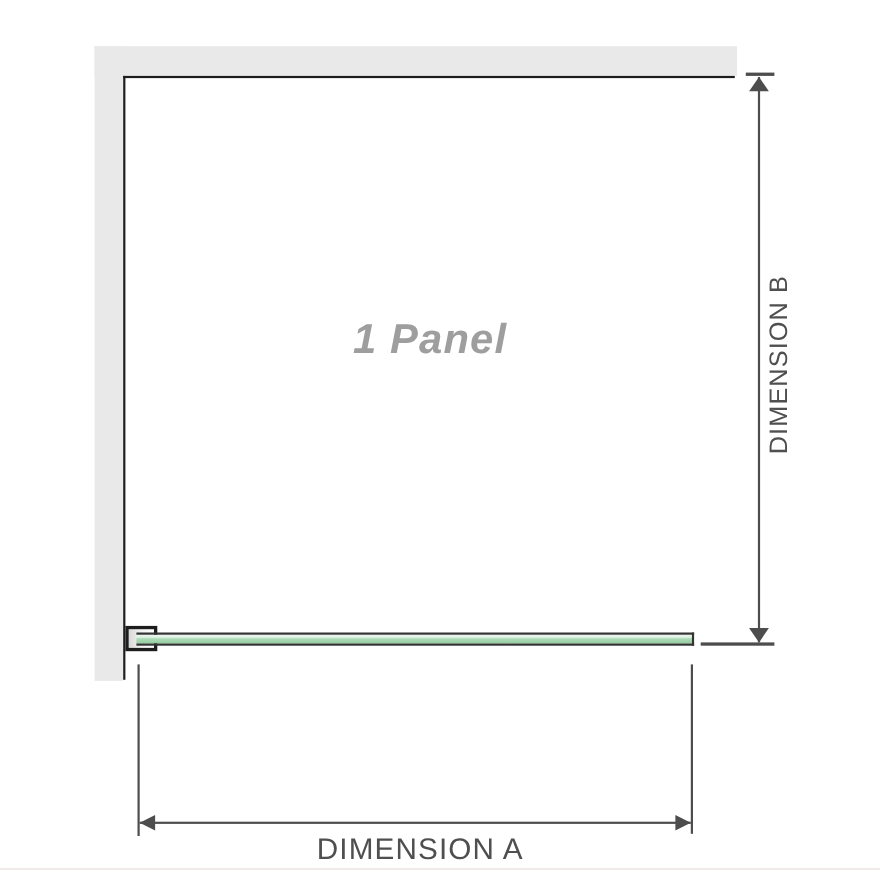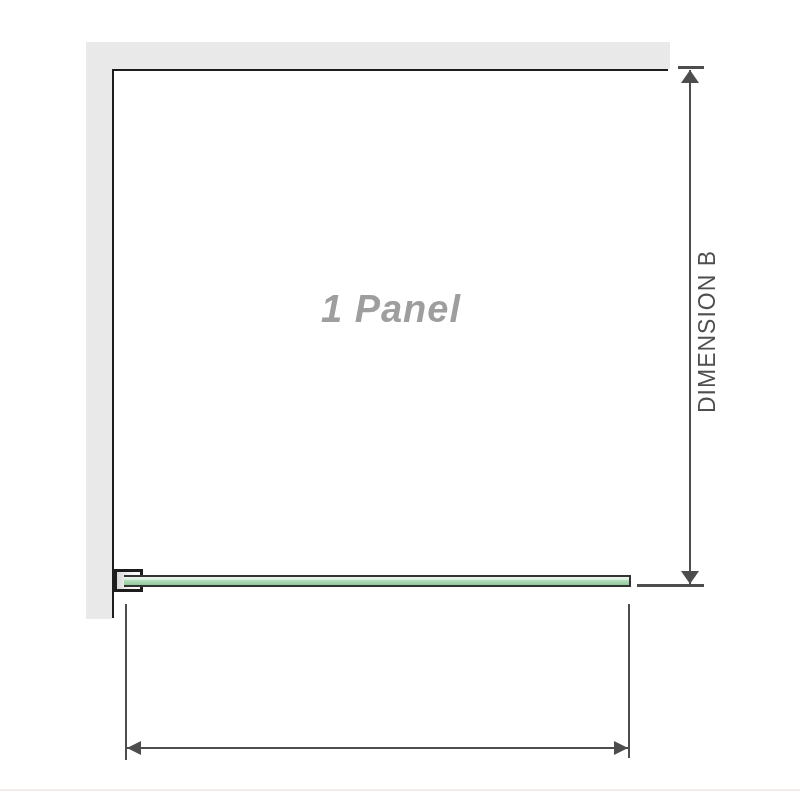--- a/index.html
+++ b/index.html
@@ -117,16 +117,17 @@
   <div class="abs dim dimb-line"></div>
   <div class="abs arr arr-up"></div>
   <div class="abs arr arr-down"></div>
   <div class="abs dim-label dimb-label">DIMENSION B</div>
 
   <div class="abs dim dima-ext-left"></div>
   <div class="abs dim dima-ext-right"></div>
   <div class="abs dim dima-line"></div>
   <div class="abs arr arr-left"></div>
   <div class="abs arr arr-right"></div>
+  <div class="abs dim-label dima-label">DIMENSION A</div>
 
   <div class="abs footer-divider"></div>
 
 </div>
 
 </body></html>

